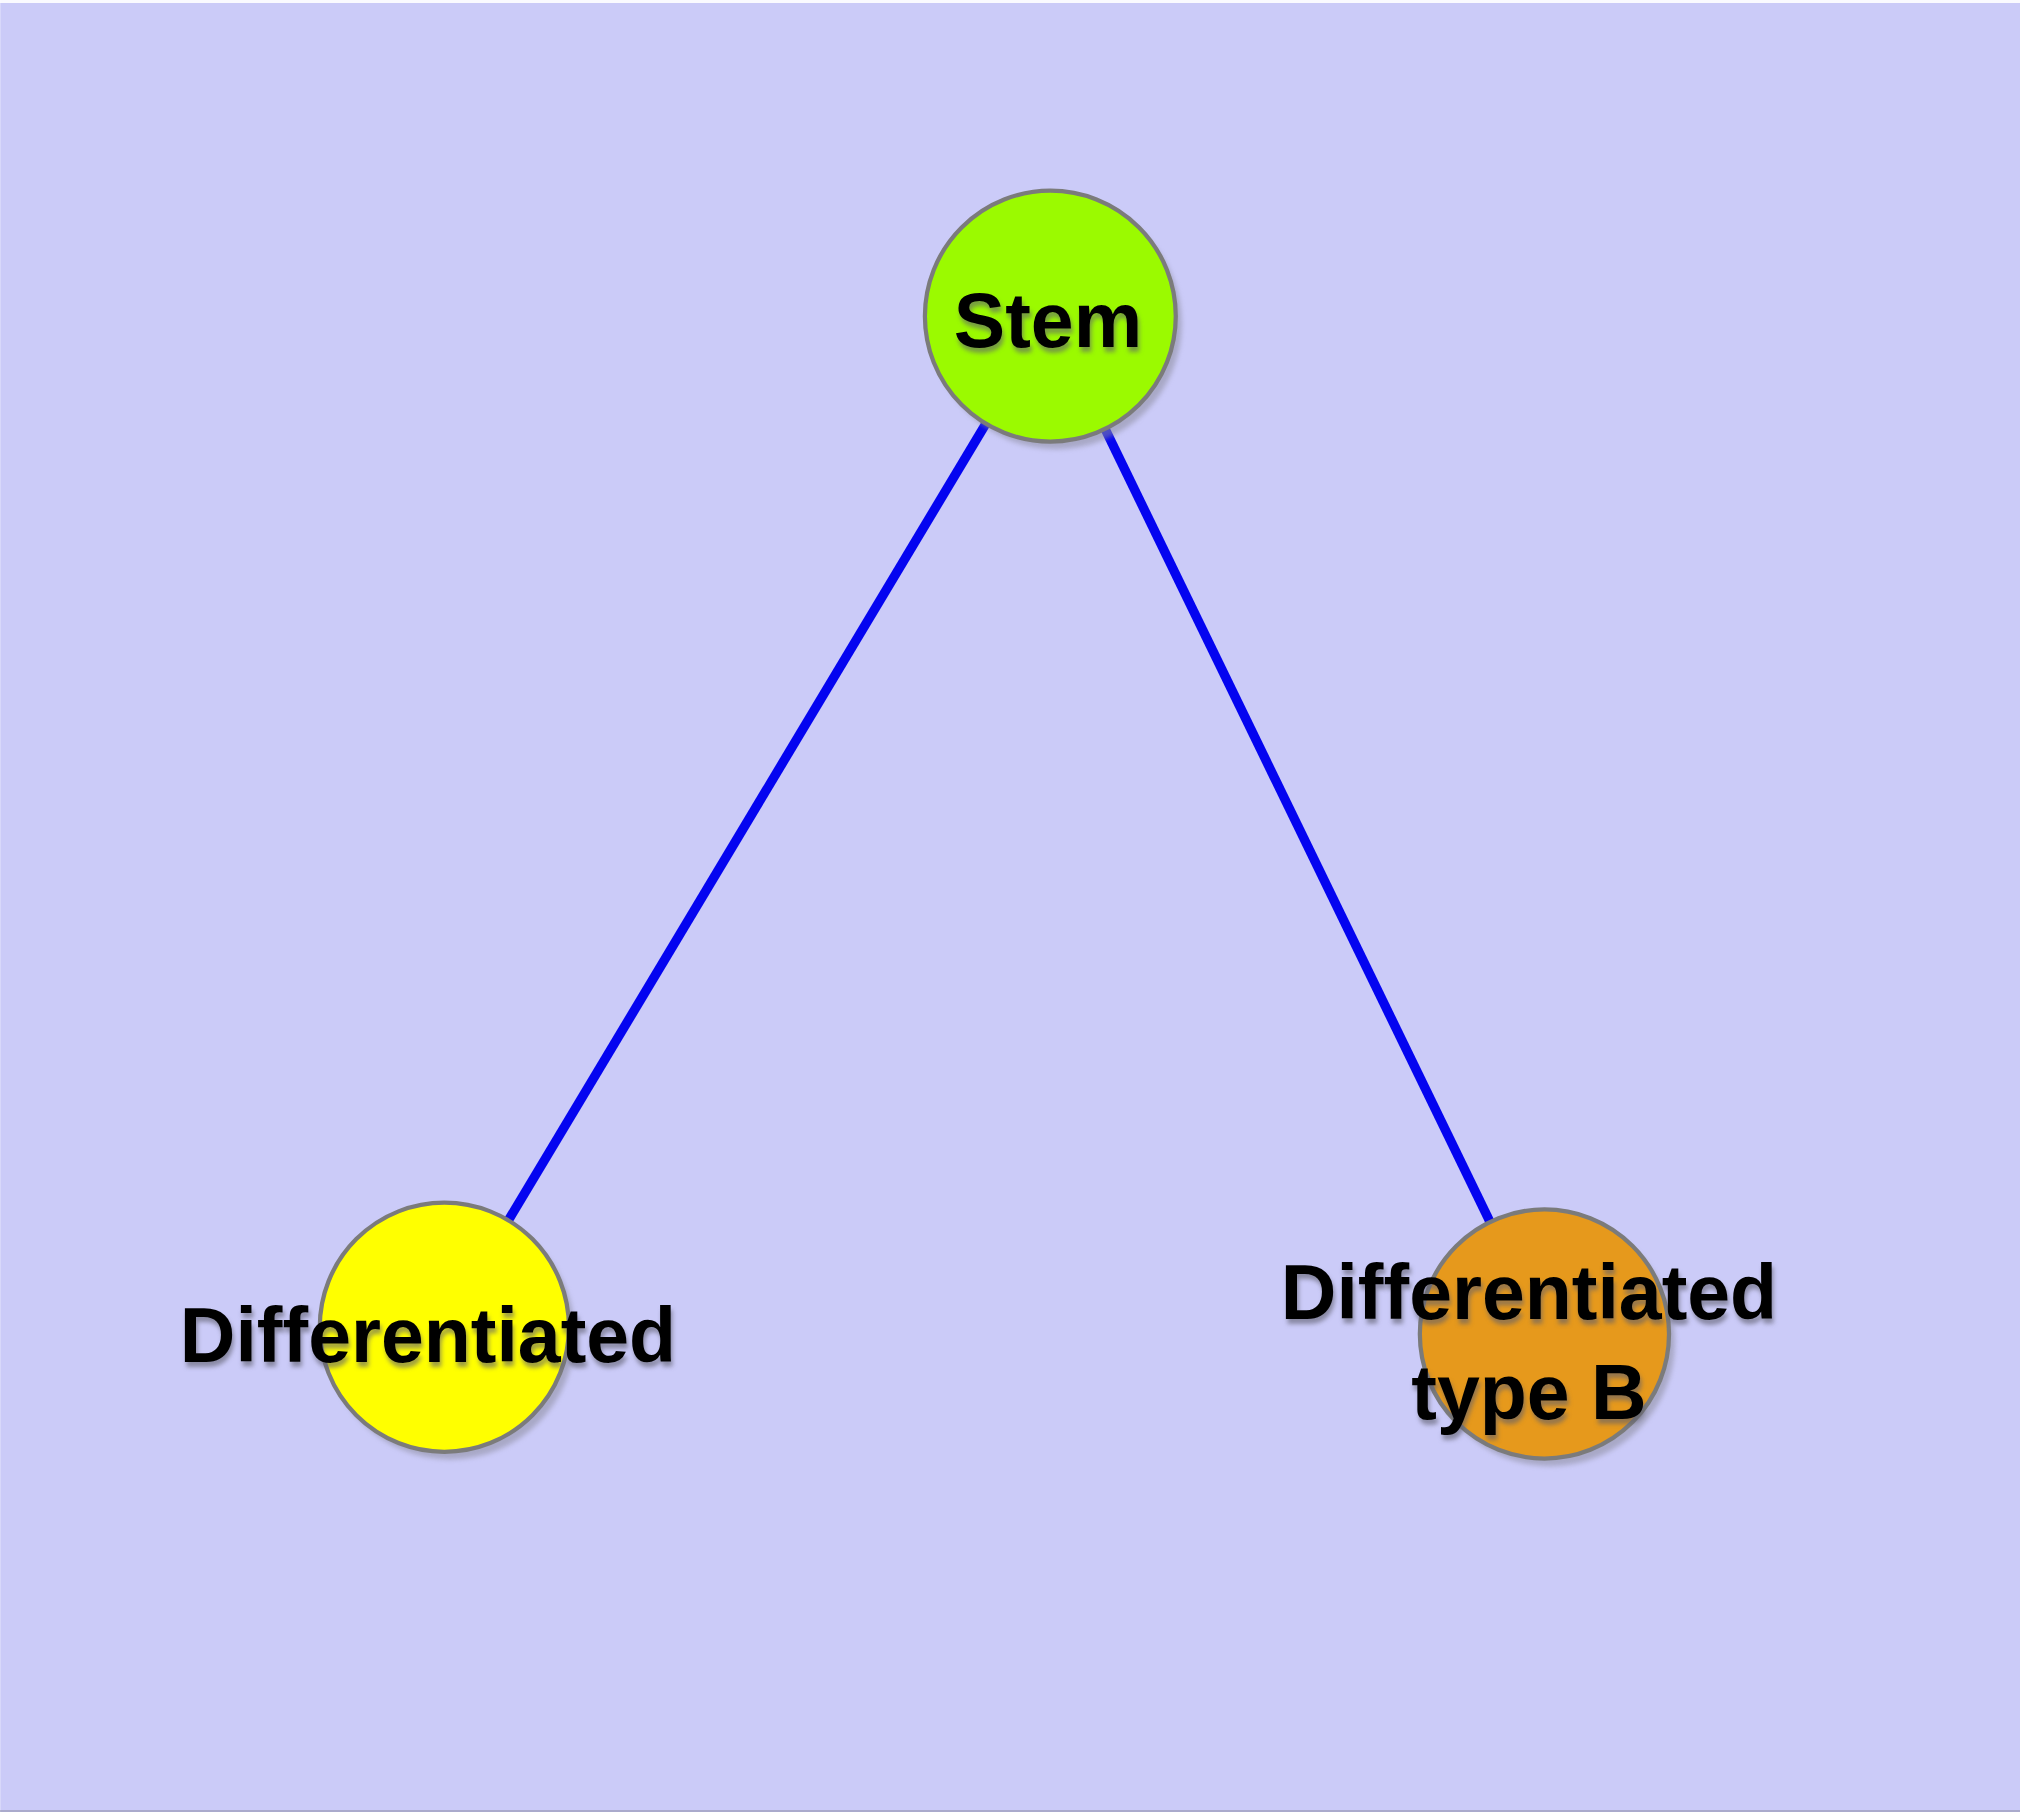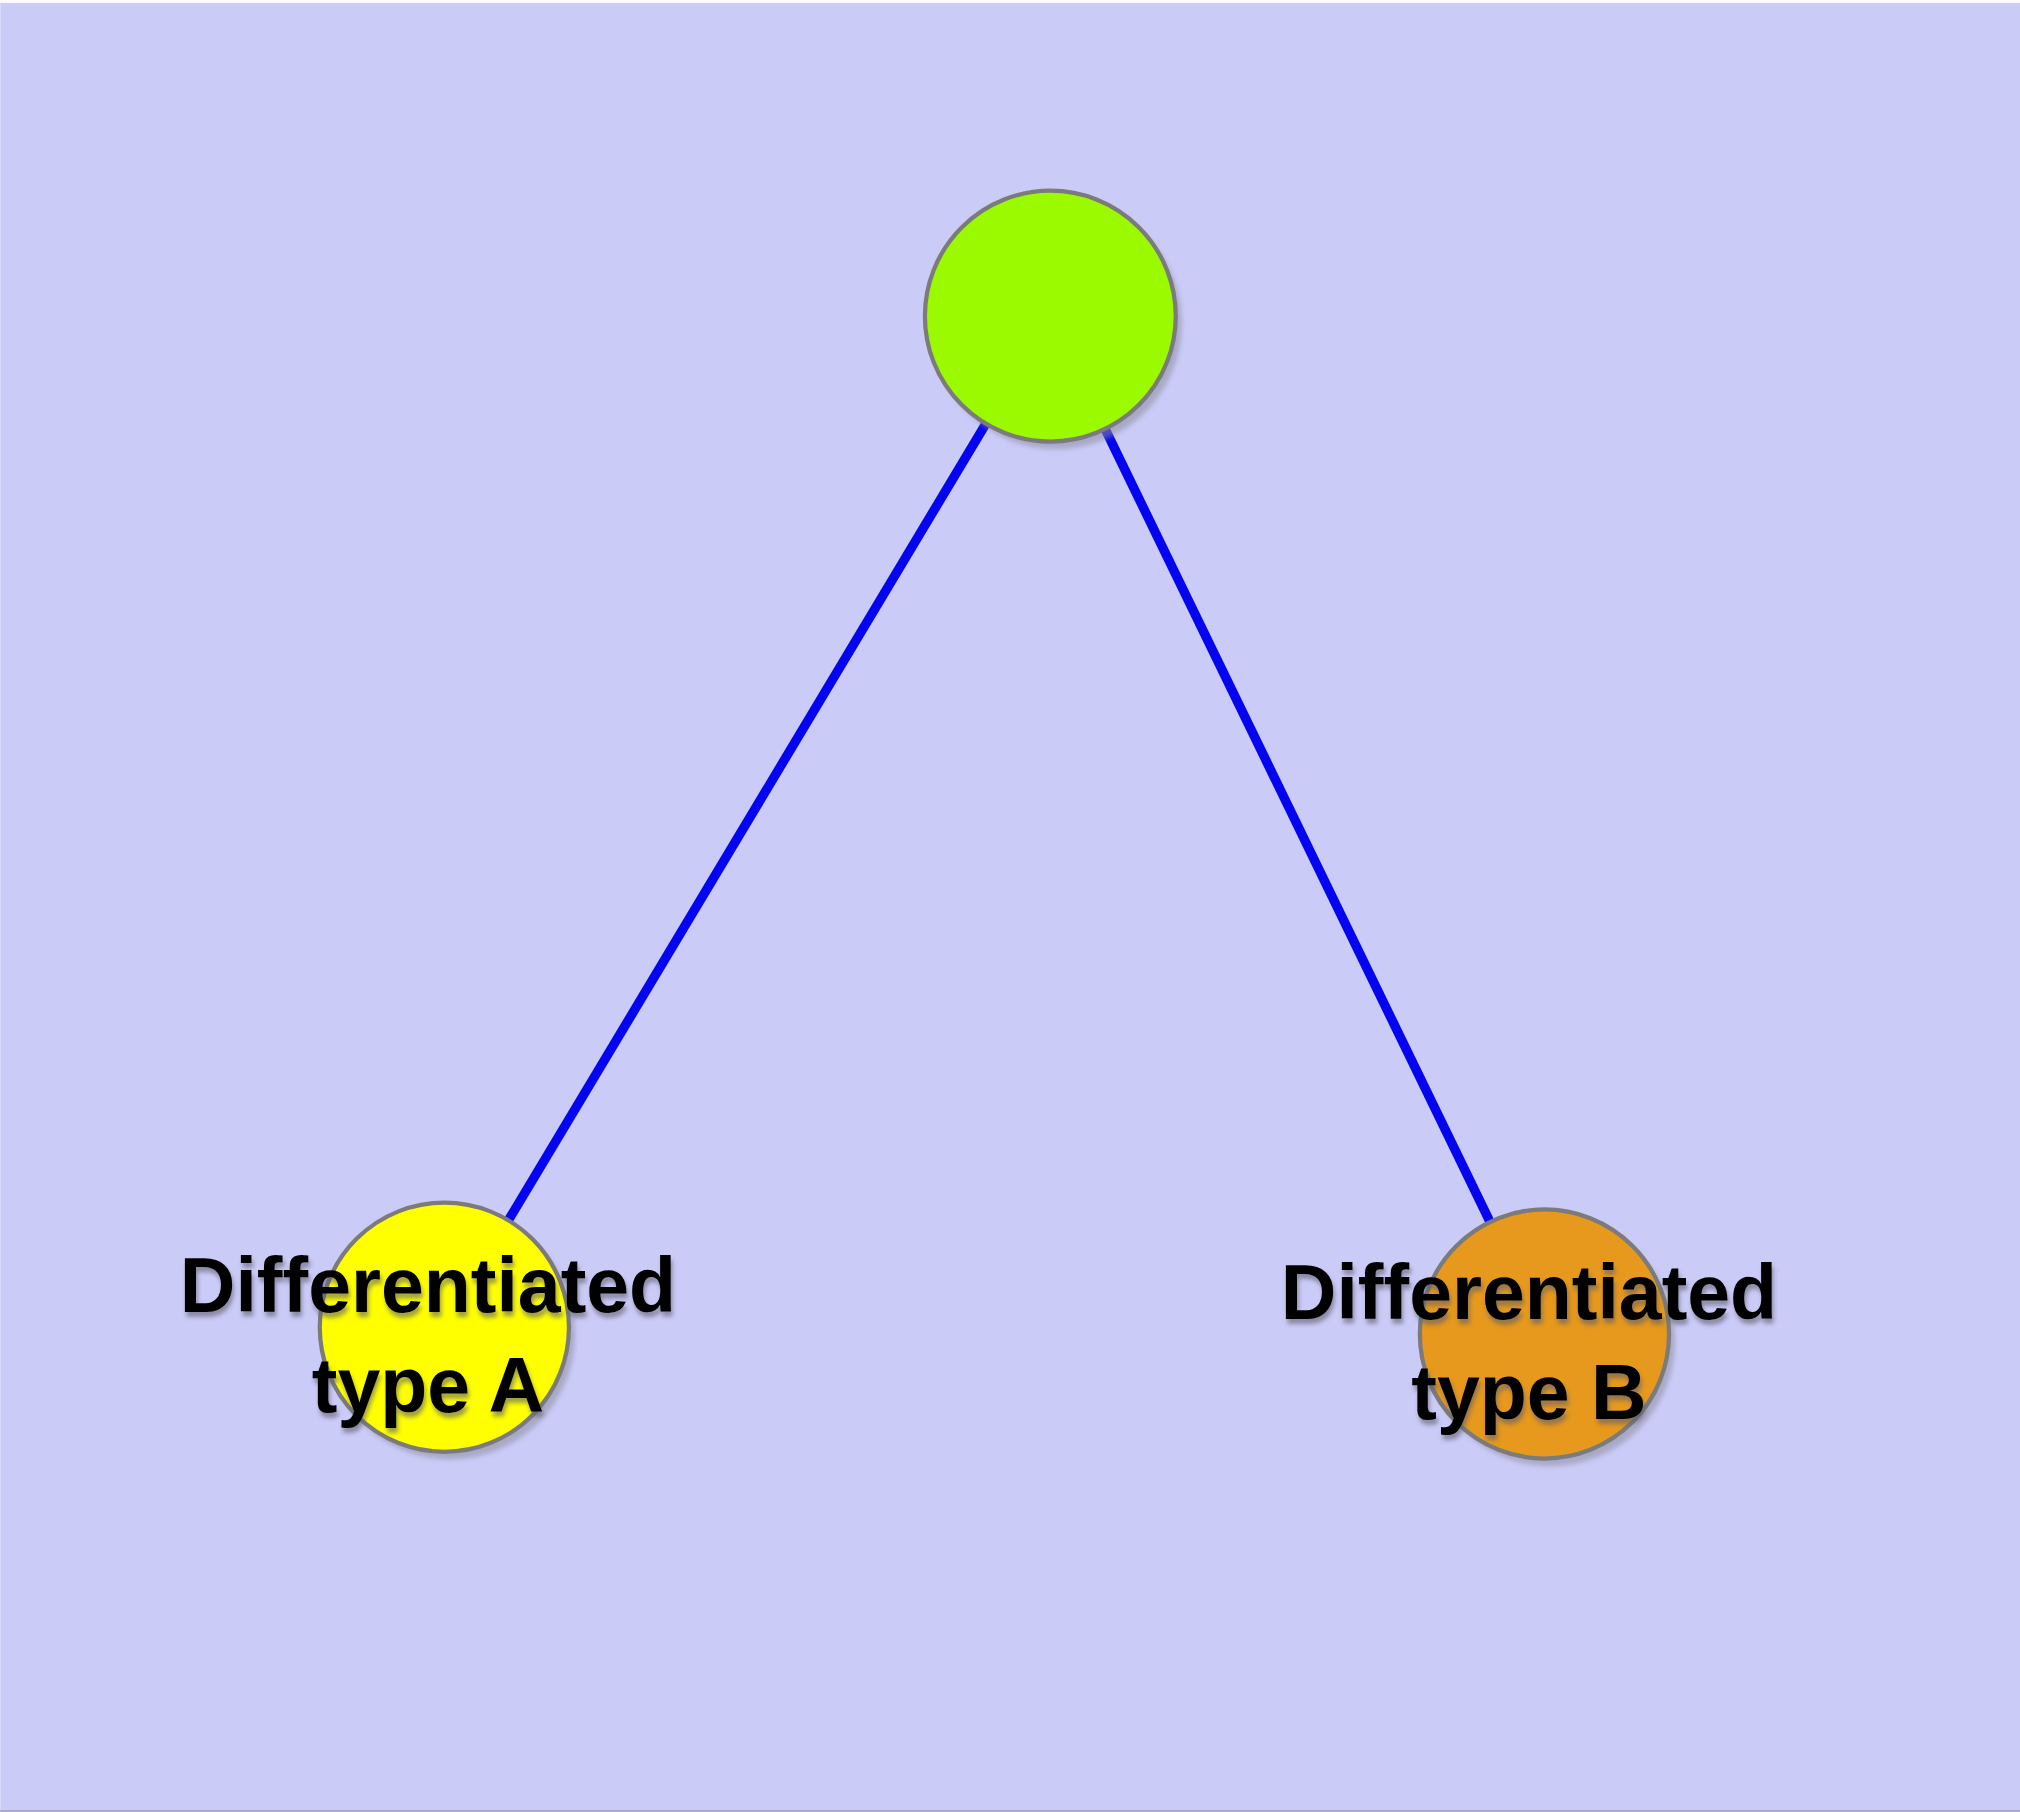--- a/index.html
+++ b/index.html
@@ -80,24 +80,24 @@
 
     <circle cx="1246" cy="382" r="148" class="node-shadow" filter="url(#softBlur)" fill="#8C8C9E"></circle>
     <circle cx="531" cy="1575" r="147" class="node-shadow" filter="url(#softBlur)" fill="#8C8C9E"></circle>
     <circle cx="1829" cy="1583" r="147" class="node-shadow" filter="url(#softBlur)" fill="#8C8C9E"></circle>
 
     <circle cx="1239" cy="373" r="148" class="node-circle" fill="#9BFA00" stroke="#7B7B7B"></circle>
     <circle cx="524" cy="1566" r="147" class="node-circle" fill="#FFFF00" stroke="#7B7B7B"></circle>
     <circle cx="1822" cy="1574" r="147" class="node-circle" fill="#E6991C" stroke="#7B7B7B"></circle>
   </svg>
 
+  <div class="node-label" style="left:1048px; top:320px;">Stem</div>
 
   <div class="node-label" style="left:428px; top:1329px;">
     <span class="label-line">Differentiated</span>
-    <span class="label-line">type A</span>
   </div>
 
   <div class="node-label" style="left:1529px; top:1336px;">
     <span class="label-line">Differentiated</span>
     <span class="label-line">type B</span>
   </div>
 
   <div class="top-edge"></div>
   <div class="bottom-edge"></div>
 

